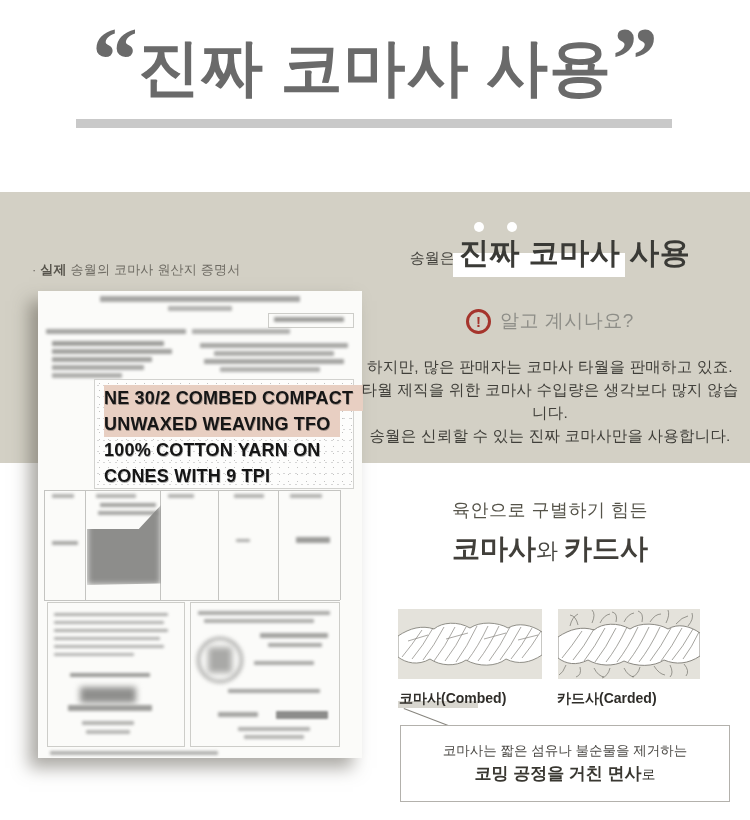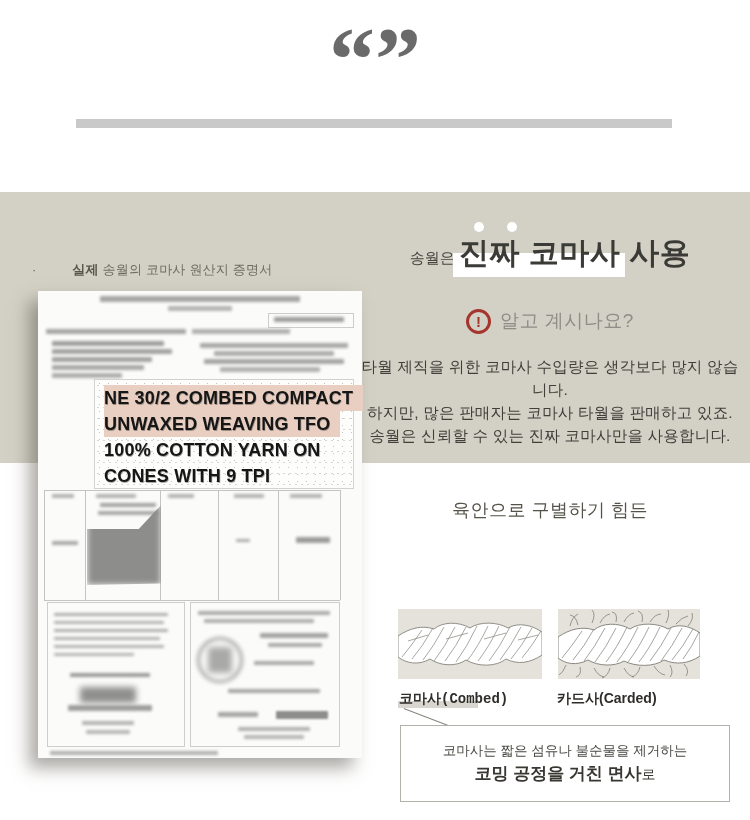--- a/index.html
+++ b/index.html
@@ -20,21 +20,21 @@
   .hero-underline { position:absolute; left:76px; top:119px; width:596px; height:9px; background:#c9c9c9; }
   .hero-sub {
     position:absolute; top:130px; left:0; width:750px; text-align:center;
     font-family:"Liberation Serif","DejaVu Serif",serif;
     font-size:26px; color:#4b4b4b; letter-spacing:0.5px;
   }
   
   .band { position:absolute; left:0; top:192px; width:750px; height:271px; background:#d3d0c5; }
   
   .cert-caption { position:absolute; left:32px; top:261px; font-size:13px; color:#6e6b63; letter-spacing:0.2px; }
-  .cert-caption .em { font-weight:bold; color:#57544c;margin-left:32px; }
+  .cert-caption .em { font-weight:bold; color:#57544c; }
   
   .doc {
     position:absolute; left:38px; top:291px; width:324px; height:467px;
     background:#fbfbf9; box-shadow:-9px 10px 16px rgba(90,85,75,0.5);
   }
   .bb { position:absolute; filter:blur(1.6px); border-radius:1px; }
   .tline { position:absolute; background:#c4c4c1; }
   .dbox { position:absolute; border:1px solid #cdcdc9; }
   .stamp {
     position:absolute; left:49px; top:214px; width:74px; height:80px;
@@ -91,21 +91,21 @@
   
   .cmp-h1 { position:absolute; left:370px; top:498px; width:360px; text-align:center;
             font-size:18px; color:#555349; letter-spacing:0.5px; }
   .cmp-h2 { position:absolute; left:370px; top:530px; width:360px; text-align:center;
             font-size:22px; color:#45443f; }
   .cmp-h2 .b { font-size:28px; font-weight:800; color:#413f3a; }
   .yarn { position:absolute; top:609px; }
   .yarn.left  { left:398px; }
   .yarn.right { left:558px; }
   .ylabel { position:absolute; top:690px; font-size:14px; font-weight:600; color:#2f2d29; z-index:2; }
-  .ylabel.left  { left:399px;font-family:Liberation Mono, monospace; }
+  .ylabel.left  { left:399px; }
   .ylabel.right { left:557px; }
   .ylabel-bar { position:absolute; left:398px; top:701px; width:80px; height:7px; background:#d8d6cf; z-index:1; }
   .connector { position:absolute; left:404px; top:708px; width:51px; height:1px;
                background:#87857e; transform:rotate(21deg); transform-origin:left top; }
   .note-box {
     position:absolute; left:400px; top:725px; width:330px; height:77px;
     background:#ffffff; border:1px solid #b3b1ac;
     display:flex; flex-direction:column; align-items:center; justify-content:center;
     gap:2px; text-align:center;
   }
@@ -116,20 +116,21 @@
   .note-box .n3 { font-size:13.5px; color:#4b4945; }
   .note-box .n3 .bh { font-weight:800; background:#dcdad3; color:#34322d; padding:1px 2px; }
 </style>
 </head>
 <body>
 
 <div class="page">
 
   <div class="hero-title">
     <span class="q">“</span>
+    <span class="kr">진짜 코마사 사용</span>
     <span class="q">”</span>
   </div>
   <div class="hero-underline"></div>
 
   <div class="band"></div>
 
   <div class="cert-caption"><span>·</span> <span class="em">실제</span><span> 송월의 코마사 원산지 증명서</span></div>
 
   <div class="doc">
     <div class="bb" style="left:62px;top:5px;width:200px;height:6px;background:#a6a6a4;"></div>
@@ -206,26 +207,27 @@
   <div class="intro-headline"><span class="pre">송월은 </span><span class="big hl-wrap">진짜 코마사</span><span class="big"> 사용</span></div>
   <div class="dot" style="left:474px;top:222px;"></div>
   <div class="dot" style="left:507px;top:222px;"></div>
 
   <div class="notice">
     <span class="circ">!</span>
     <span class="ntxt">알고 계시나요?</span>
   </div>
 
   <div class="intro-para">
+    <div>하지만, 많은 판매자는 코마사 타월을 판매하고 있죠.</div>
     <div>타월 제직을 위한 코마사 수입량은 생각보다 많지 않습니다.</div>
-    <div>하지만, 많은 판매자는 코마사 타월을 판매하고 있죠.</div>
     <div>송월은 신뢰할 수 있는 진짜 코마사만을 사용합니다.</div>
   </div>
 
   <div class="cmp-h1">육안으로 구별하기 힘든</div>
+  <div class="cmp-h2"><span class="b">코마사</span><span>와 </span><span class="b">카드사</span></div>
 
   <div class="yarn left">
     <svg width="144" height="70" viewBox="0 0 144 70" xmlns="http://www.w3.org/2000/svg">
       <rect width="144" height="70" fill="#e4e2db"></rect>
       <path d="M0,27 C12,19 24,16 36,20 C44,13 60,12 72,19 C82,12 100,13 110,19 C120,13 134,16 144,23 L144,46 C132,54 120,56 108,50 C98,58 80,58 68,51 C58,58 42,57 32,50 C20,57 8,54 0,48 Z" fill="#ffffff" stroke="#85837c" stroke-width="0.9"></path>
       <g stroke="#85837c" stroke-width="0.7" fill="none">
         <path d="M4,48 Q14,36 24,21"></path>
           <path d="M14,50 Q25,37 35,19"></path>
         <path d="M25,51 Q36,37 46,18"></path>
           <path d="M36,52 Q47,38 57,18"></path>

